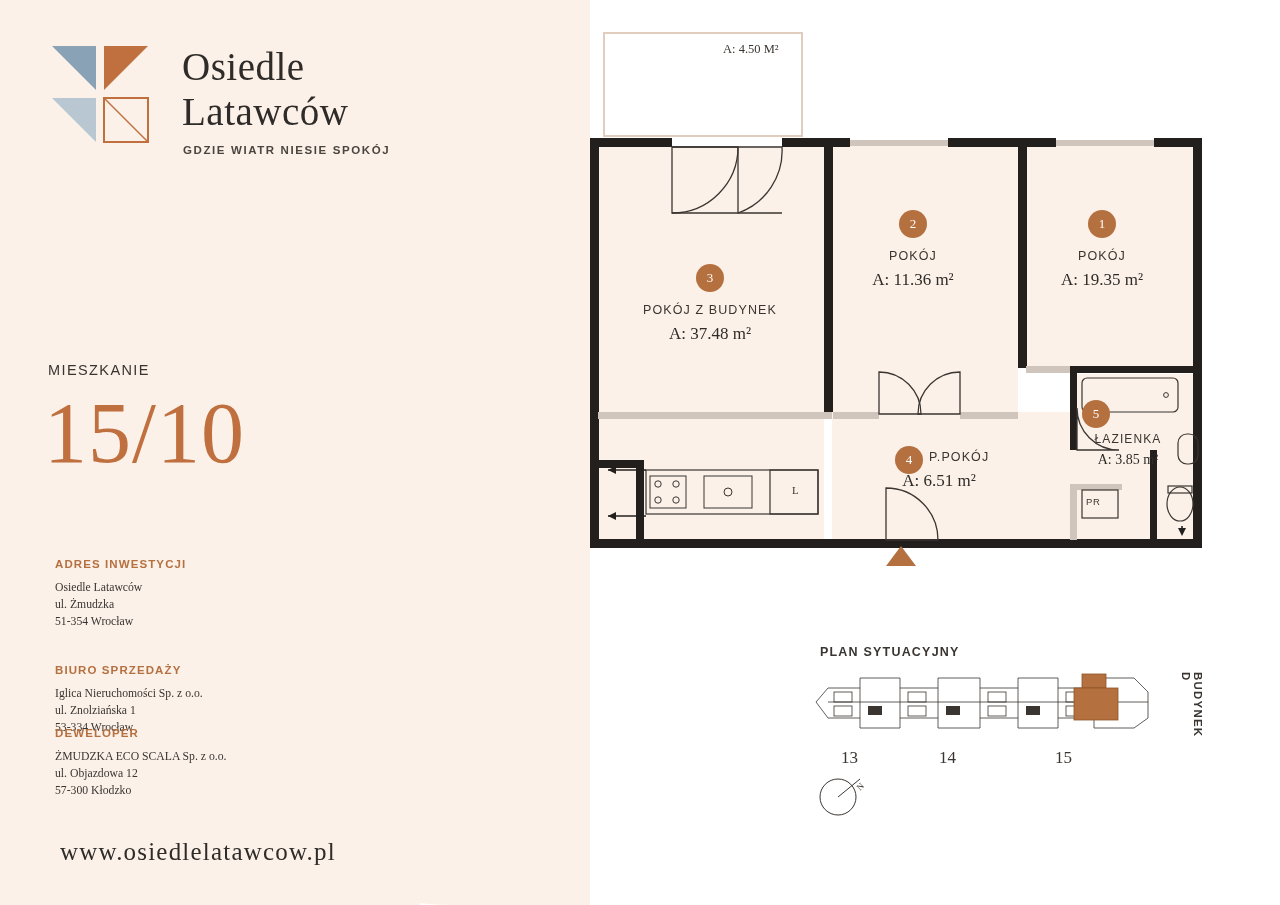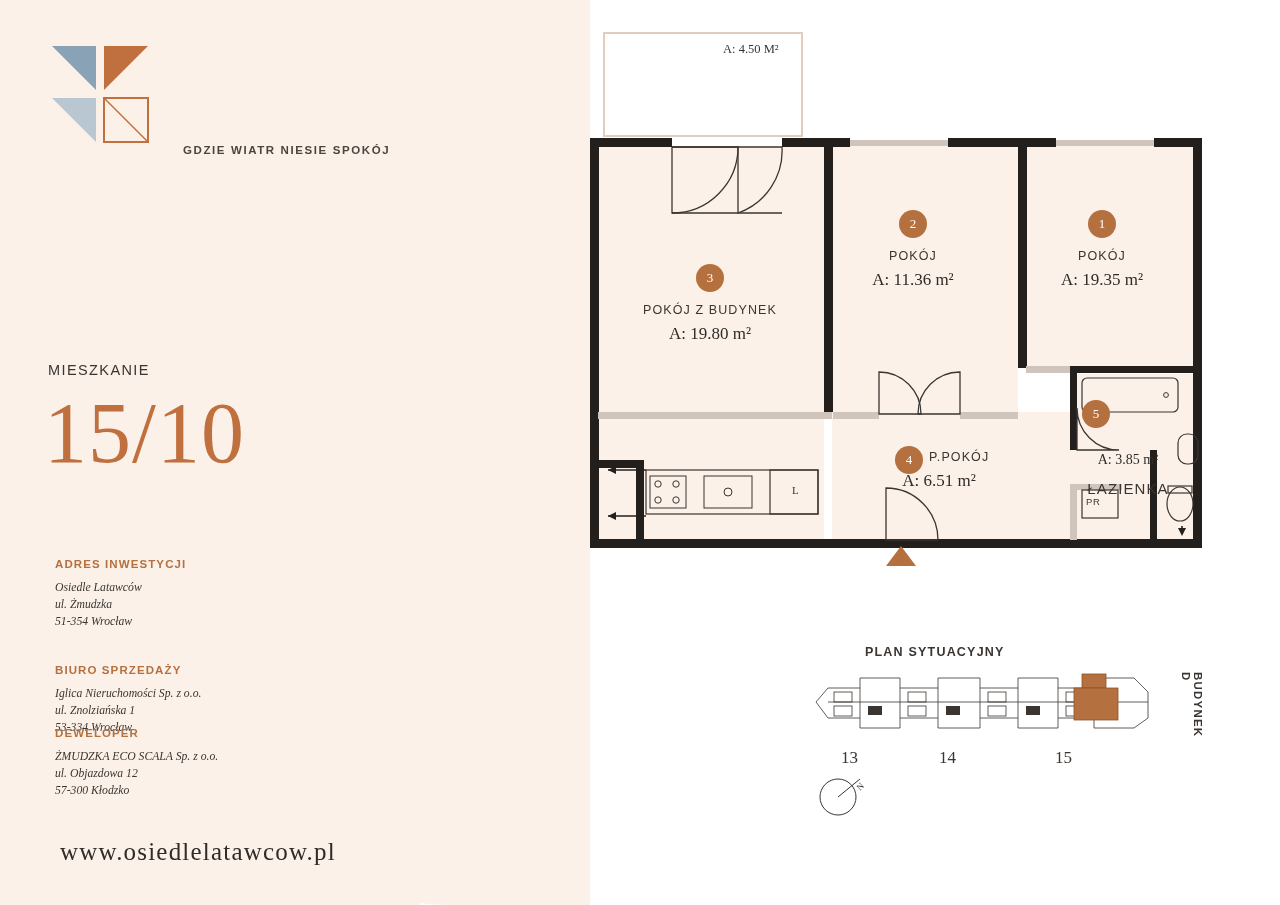--- a/index.html
+++ b/index.html
@@ -89,21 +89,20 @@
     letter-spacing: 1.1px;
     font-weight: 700;
     color: #b5703f;
     margin-bottom: 9px;
   }
   .addr-l {
     font-family: "Liberation Serif", serif;
     font-size: 11.7px;
     line-height: 17px;
     color: #3a3531;
-    font-style: italic;
   }
 
   .website {
     position: absolute;
     left: 60px; top: 838px;
     font-family: "Liberation Serif", serif;
     font-size: 25px;
     letter-spacing: 1.2px;
     color: #2e2b28;
   }
@@ -167,21 +166,21 @@
   }
   .room-area {
     position: absolute;
     font-family: "Liberation Serif", serif;
     font-size: 17px;
     color: #2e2b28;
     text-align: center;
     z-index: 6;
   }
   .room-area.small { font-size: 14px; }
-  .room-name.small { font-size: 15px; margin-top: 48px; }
+  .room-name.small { font-size: 12px; }
 
   
   .scalebar { position: absolute; left: 572px; top: 588px; width: 250px; }
   .scale-ticks { display: flex; height: 7px; }
   .scale-ticks div { flex: 1; border: 1px solid #3a3531; border-right: none; }
   .scale-ticks div:last-child { border-right: 1px solid #3a3531; }
   .scale-ticks div.filled { background: #3a3531; }
   .scale-labels {
     display: flex; justify-content: space-between;
     font-size: 9.5px; color: #3a3531; margin-top: 3px;
@@ -189,21 +188,20 @@
   }
 
   
   .sit-title {
     position: absolute;
     left: 412px; top: 645px;
     font-size: 12.5px;
     letter-spacing: 1.2px;
     font-weight: 700;
     color: #3a3531;
-    margin-left: 45px;
   }
   .sit-wrap { position: absolute; left: 400px; top: 668px; width: 370px; height: 70px; }
   .bud-d {
     position: absolute;
     left: 772px; top: 672px;
     font-size: 11.5px;
     letter-spacing: 1.2px;
     font-weight: 700;
     color: #3a3531;
     writing-mode: vertical-rl;
@@ -239,21 +237,22 @@
       <svg width="105" height="105" viewBox="0 0 105 105">
         <path d="M4 4 H48 V48 Z" fill="#8aa2b5"></path>
         <path d="M56 4 H100 L56 48 Z" fill="#c0703f"></path>
         <path d="M4 56 L48 56 L48 100 Z" fill="#b8c7d2"></path>
         <path d="M56 56 H100 V100 H56 Z" fill="none" stroke="#c0703f" stroke-width="2"></path>
         <path d="M56 56 L100 100" stroke="#c0703f" stroke-width="1.4"></path>
       </svg>
     </div>
 
     <div class="brand-title">
-      <br>
+      <span>Osiedle</span><br>
+      <span>Latawców</span>
     </div>
     <div class="brand-sub">GDZIE WIATR NIESIE SPOKÓJ</div>
 
     <div class="mieszkanie-label">MIESZKANIE</div>
     <div class="mieszkanie-number">15/10</div>
 
     <div class="addr-block" style="top:558px;">
       <div class="addr-h">ADRES INWESTYCJI</div>
       <div class="addr-l">Osiedle Latawców</div>
       <div class="addr-l">ul. Żmudzka</div>
@@ -360,21 +359,21 @@
       <ellipse cx="102" cy="130" rx="13" ry="17" fill="none" stroke="#3a3531" stroke-width="1.2"></ellipse>
       <rect x="90" y="112" width="24" height="7" fill="none" stroke="#3a3531" stroke-width="1.2"></rect>
       <line x1="104" y1="152" x2="104" y2="160" stroke="#231f1d" stroke-width="1.6"></line>
       <path d="M104 162 L100 154 L108 154 Z" fill="#231f1d"></path>
       <rect x="4" y="116" width="36" height="28" fill="none" stroke="#3a3531" stroke-width="1.2"></rect>
     </svg>
     <div style="position:absolute; left:678px; top:496px; font-size:9.5px; letter-spacing:.6px; color:#3a3531;">PR</div>
 
     <div class="badge" style="left:288px; top:264px;">3</div>
     <div class="room-name" style="left:212px; top:303px; width:180px;">POKÓJ Z BUDYNEK</div>
-    <div class="room-area" style="left:212px; top:324px; width:180px;">A: 19.80 m²</div>
+    <div class="room-area" style="left:212px; top:324px; width:180px;">A: 37.48 m²</div>
 
     <div class="badge" style="left:491px; top:210px;">2</div>
     <div class="room-name" style="left:425px; top:249px; width:160px;">POKÓJ</div>
     <div class="room-area" style="left:425px; top:270px; width:160px;">A: 11.36 m²</div>
 
     <div class="badge" style="left:680px; top:210px;">1</div>
     <div class="room-name" style="left:614px; top:249px; width:160px;">POKÓJ</div>
     <div class="room-area" style="left:614px; top:270px; width:160px;">A: 19.35 m²</div>
 
     <div class="badge" style="left:487px; top:446px;">4</div>

